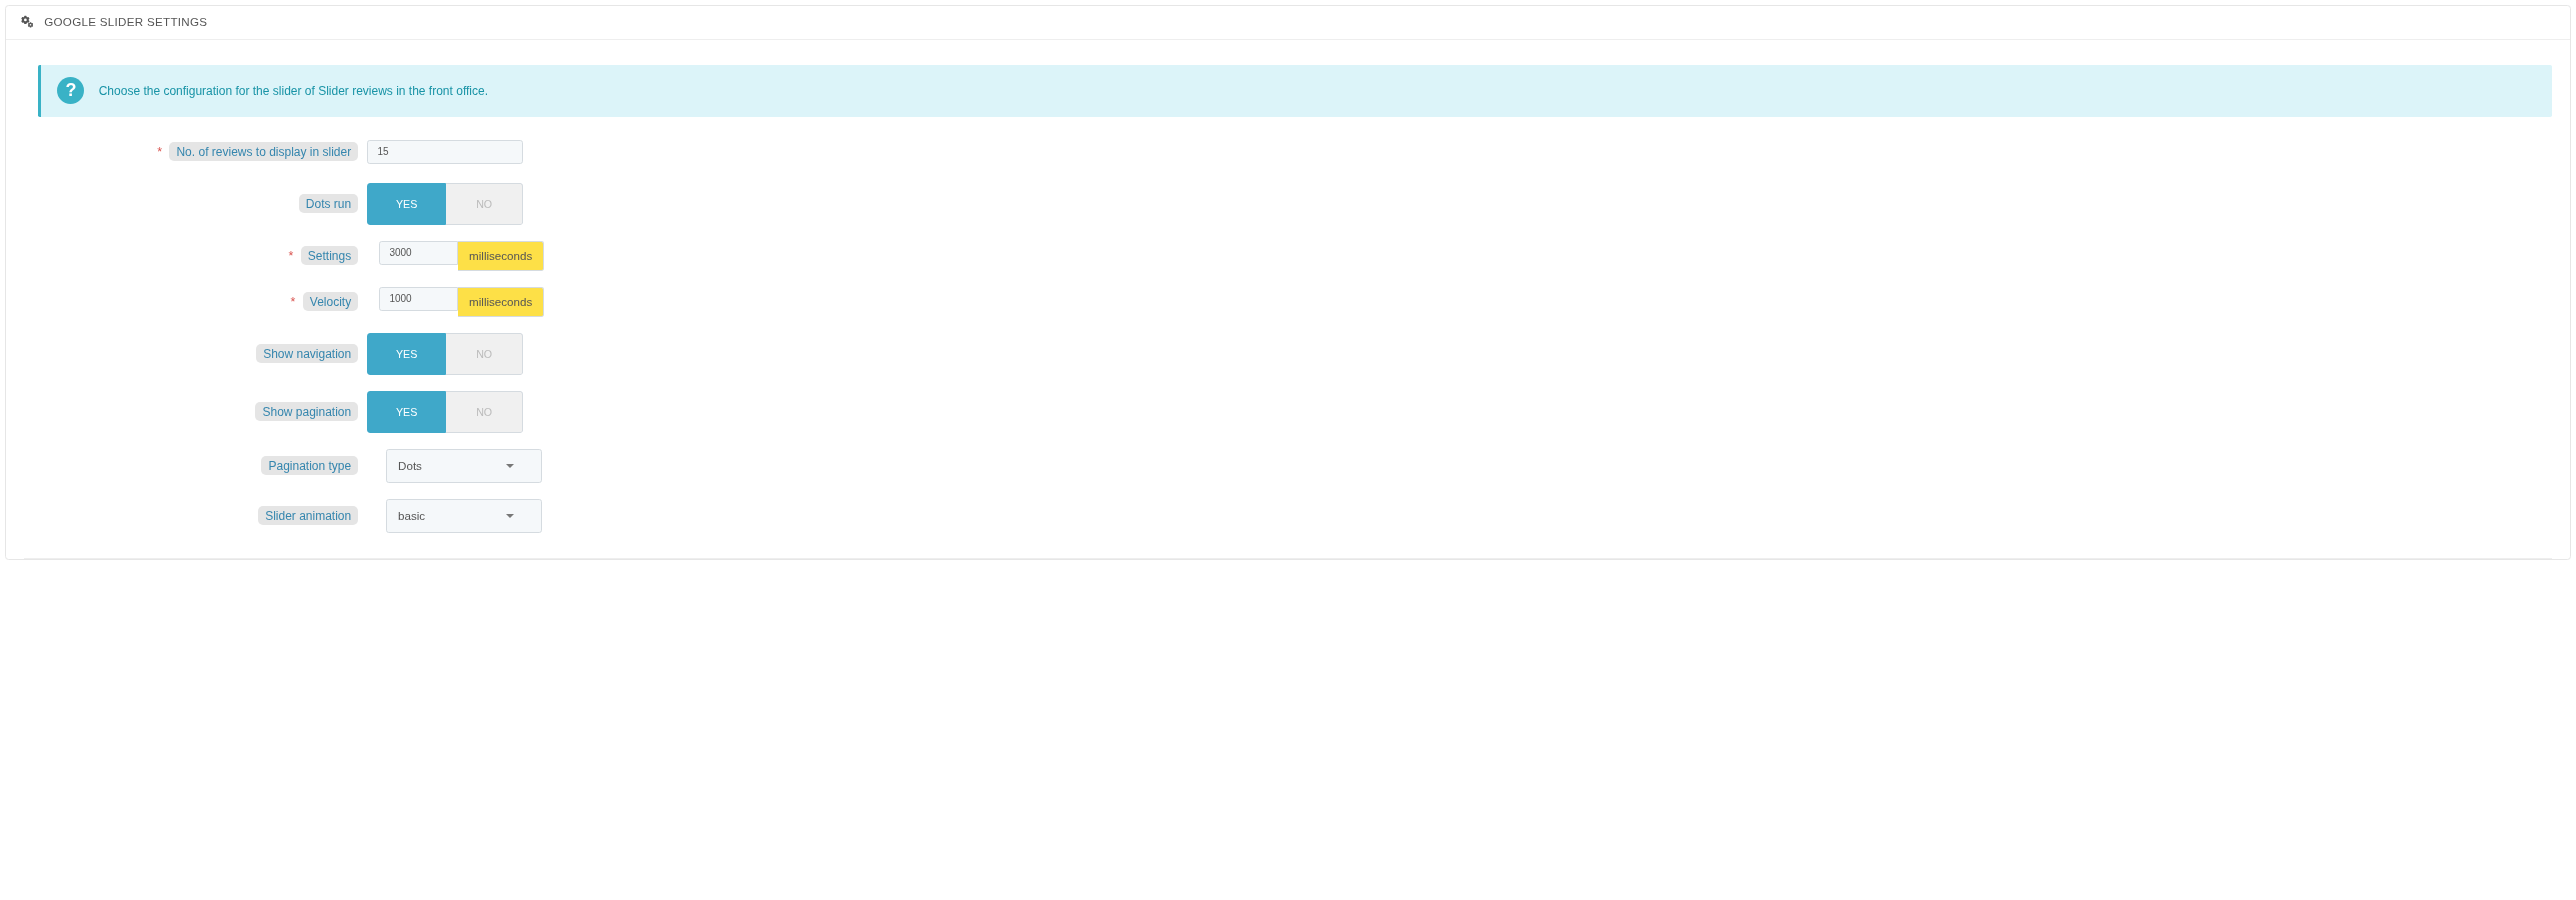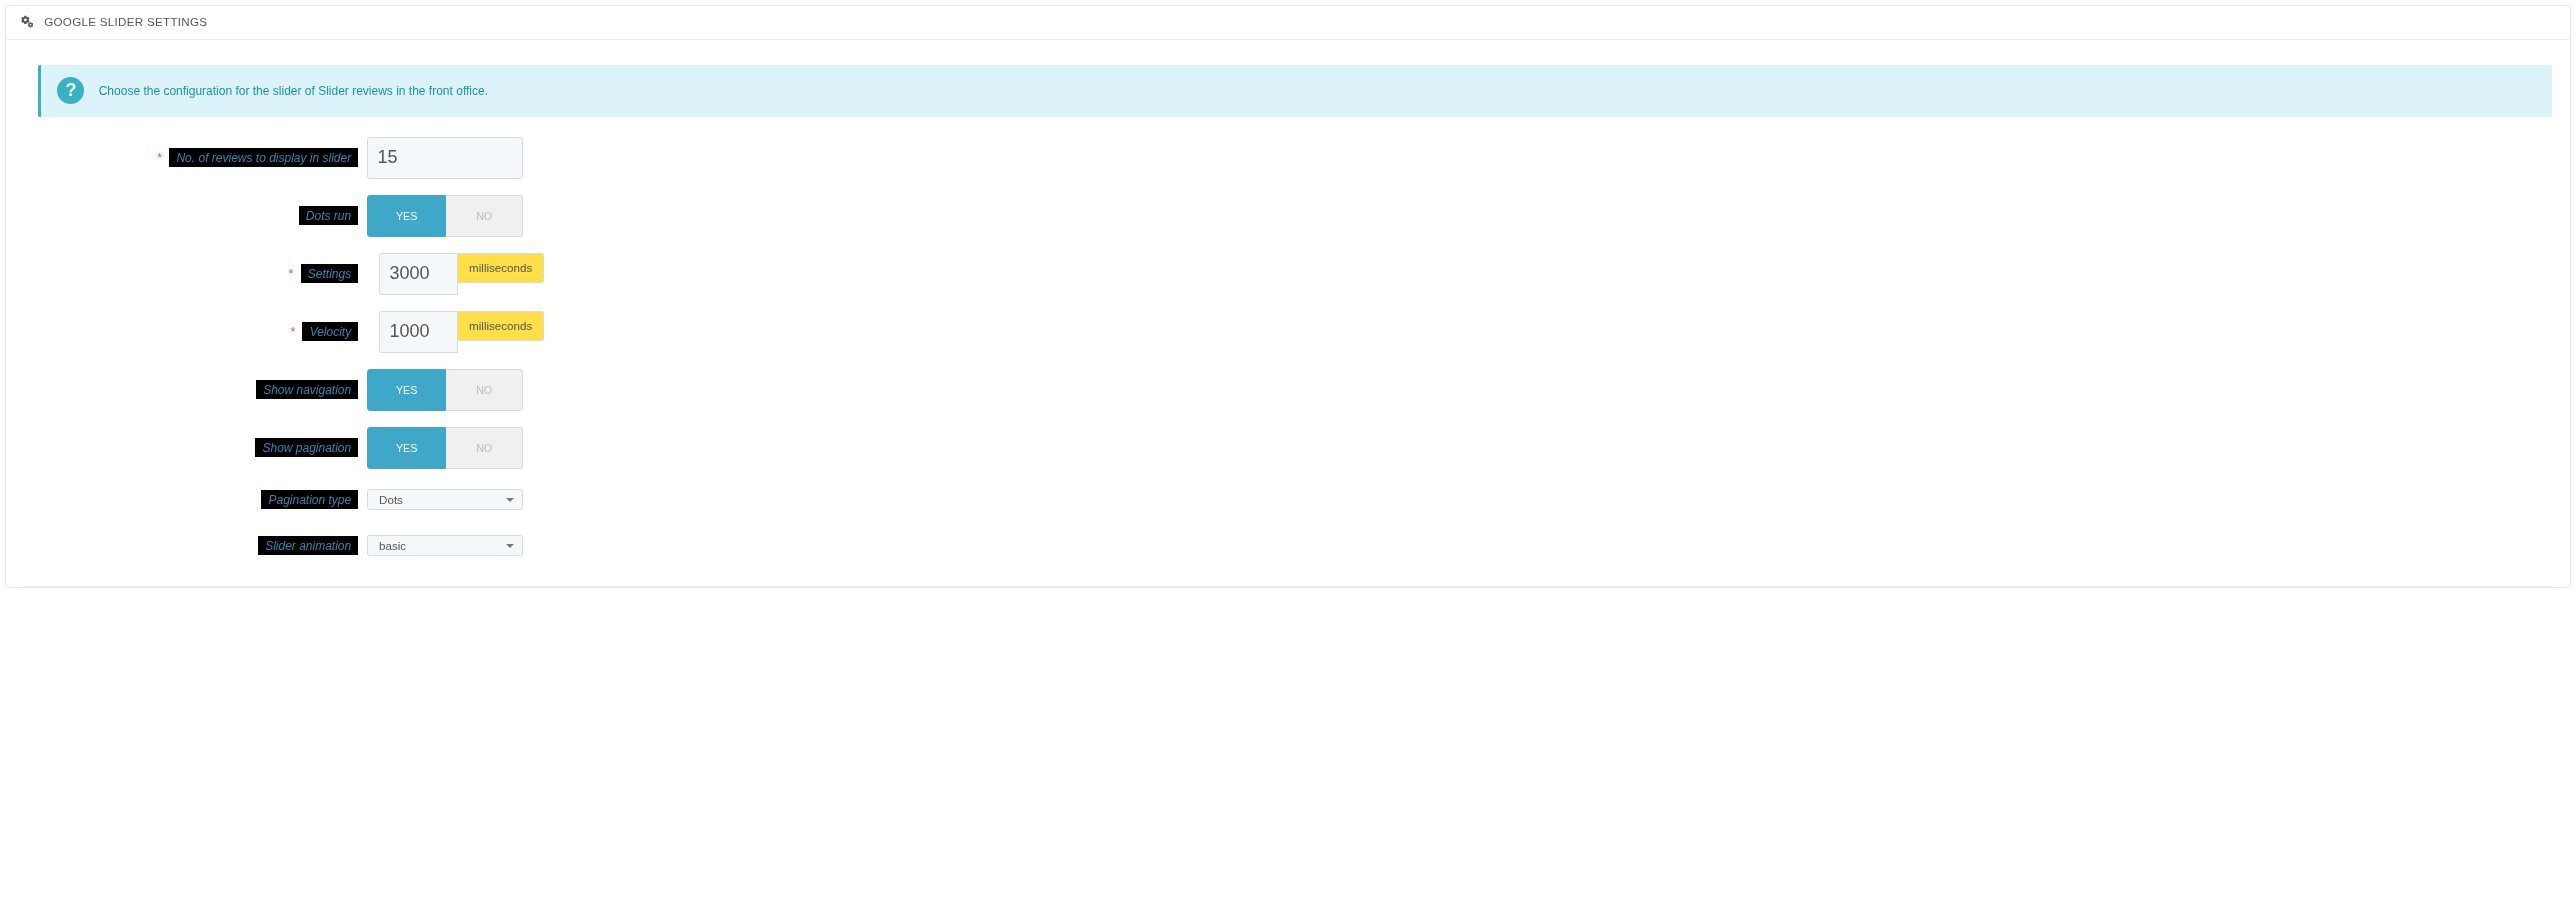--- a/index.html
+++ b/index.html
@@ -64,35 +64,34 @@
     text-align: right;
     padding-right: 9px;
     font-size: 12px;
     display: flex;
     justify-content: flex-end;
     align-items: center;
     gap: 7.2px;
   }
   .req { color: #d9534f; font-size: 12.5px; }
   .label-badge {
-    background: #000000;
+    background: #e5e5e5;
     color: #3586ae;
     padding: 2.7px 7.2px;
-    border-radius: 0;
+    border-radius: 5px;
     font-size: 12px;
-    font-style: italic;
   }
   .field-col { display: flex; align-items: center; }
   .text-input {
-    height: 42px;
+    height: 24px;
     width: 156px;
     border: 0.9px solid #d5dbe0;
     background: #f5f8fa;
     padding: 0 9px;
-    font-size: 18px;
+    font-size: 10px;
     color: #555;
     border-radius: 2.7px;
   }
   .input-group { display: flex; padding-left: 12px; }
   .input-group .text-input {
     width: 79px;
     border-top-right-radius: 0;
     border-bottom-right-radius: 0;
   }
   .input-addon {
@@ -133,28 +132,29 @@
   .toggle.on .opt.no {
     background: #f0f0f0;
     color: #bbb;
   }
   .select-wrap {
     position: relative;
     width: 156px;
   }
   .select {
     width: 100%;
-    height: 21px;
+    height: 34px;
     border: 0.9px solid #d5dbe0;
     background: #f5f8fa;
     padding: 0 23px 0 10.7px;
     font-size: 11.6px;
     color: #555;
     border-radius: 2.7px;
     appearance: none;
+    margin-left: 19px;
     -webkit-appearance: none;
   }
   .select-wrap::after {
     content: "";
     position: absolute;
     right: 9px; top: 50%;
     width: 0; height: 0;
     border-left: 4.5px solid transparent;
     border-right: 4.5px solid transparent;
     border-top: 4.5px solid #777;

